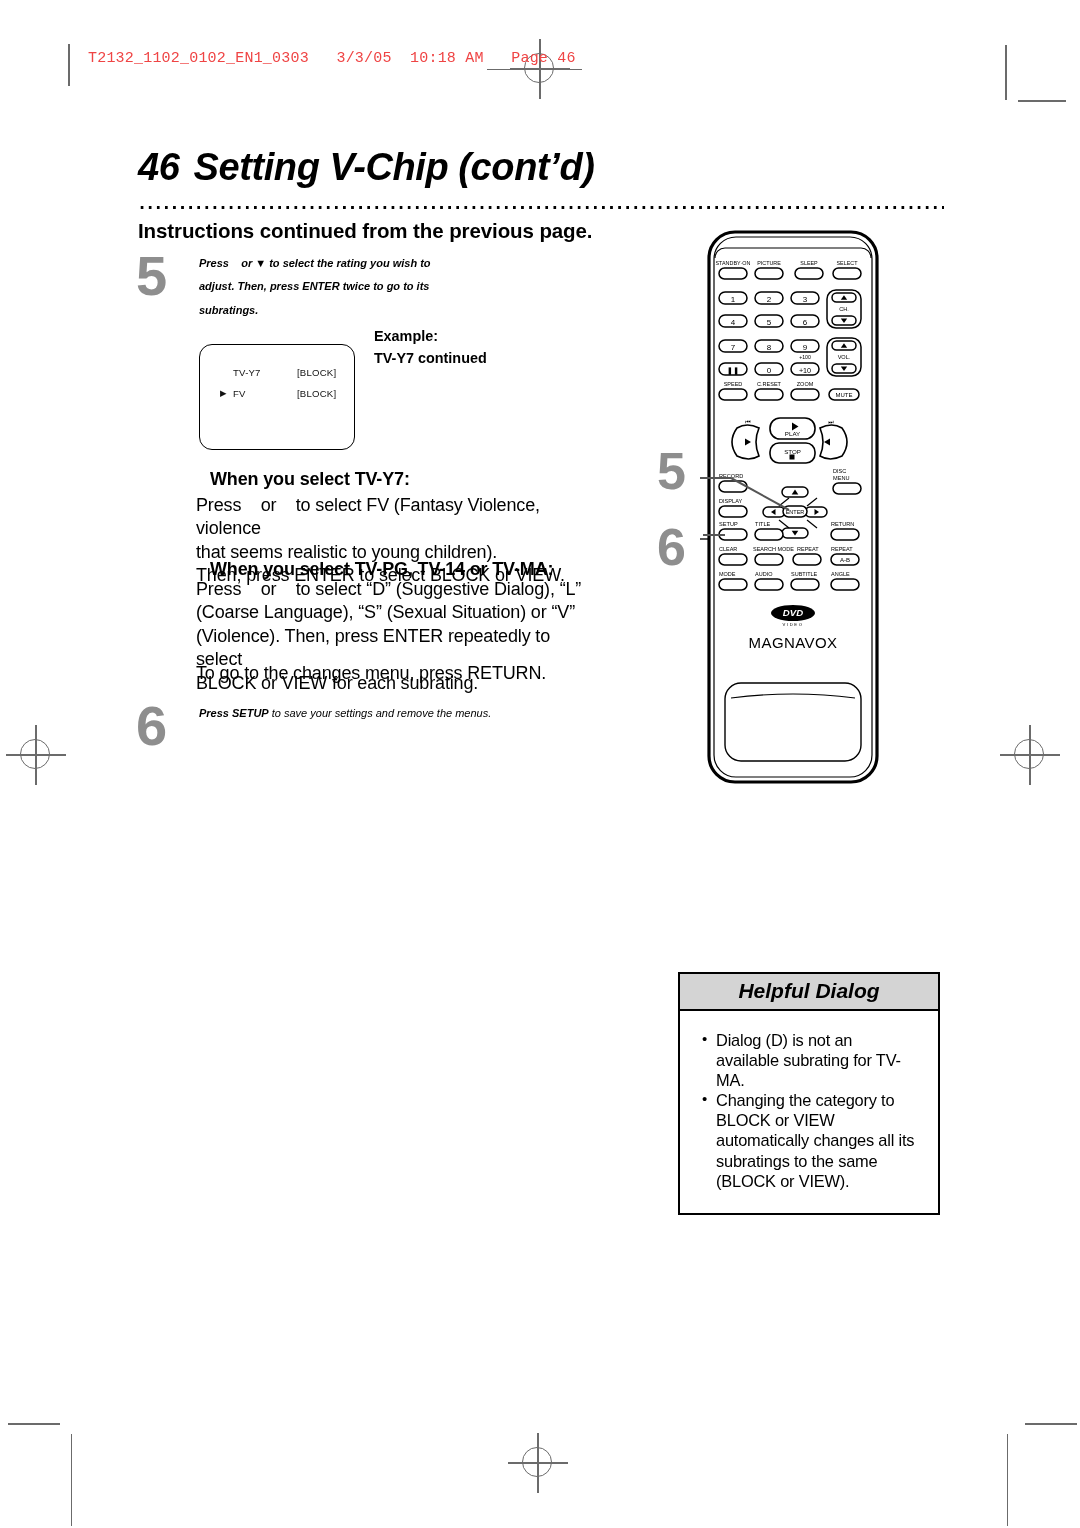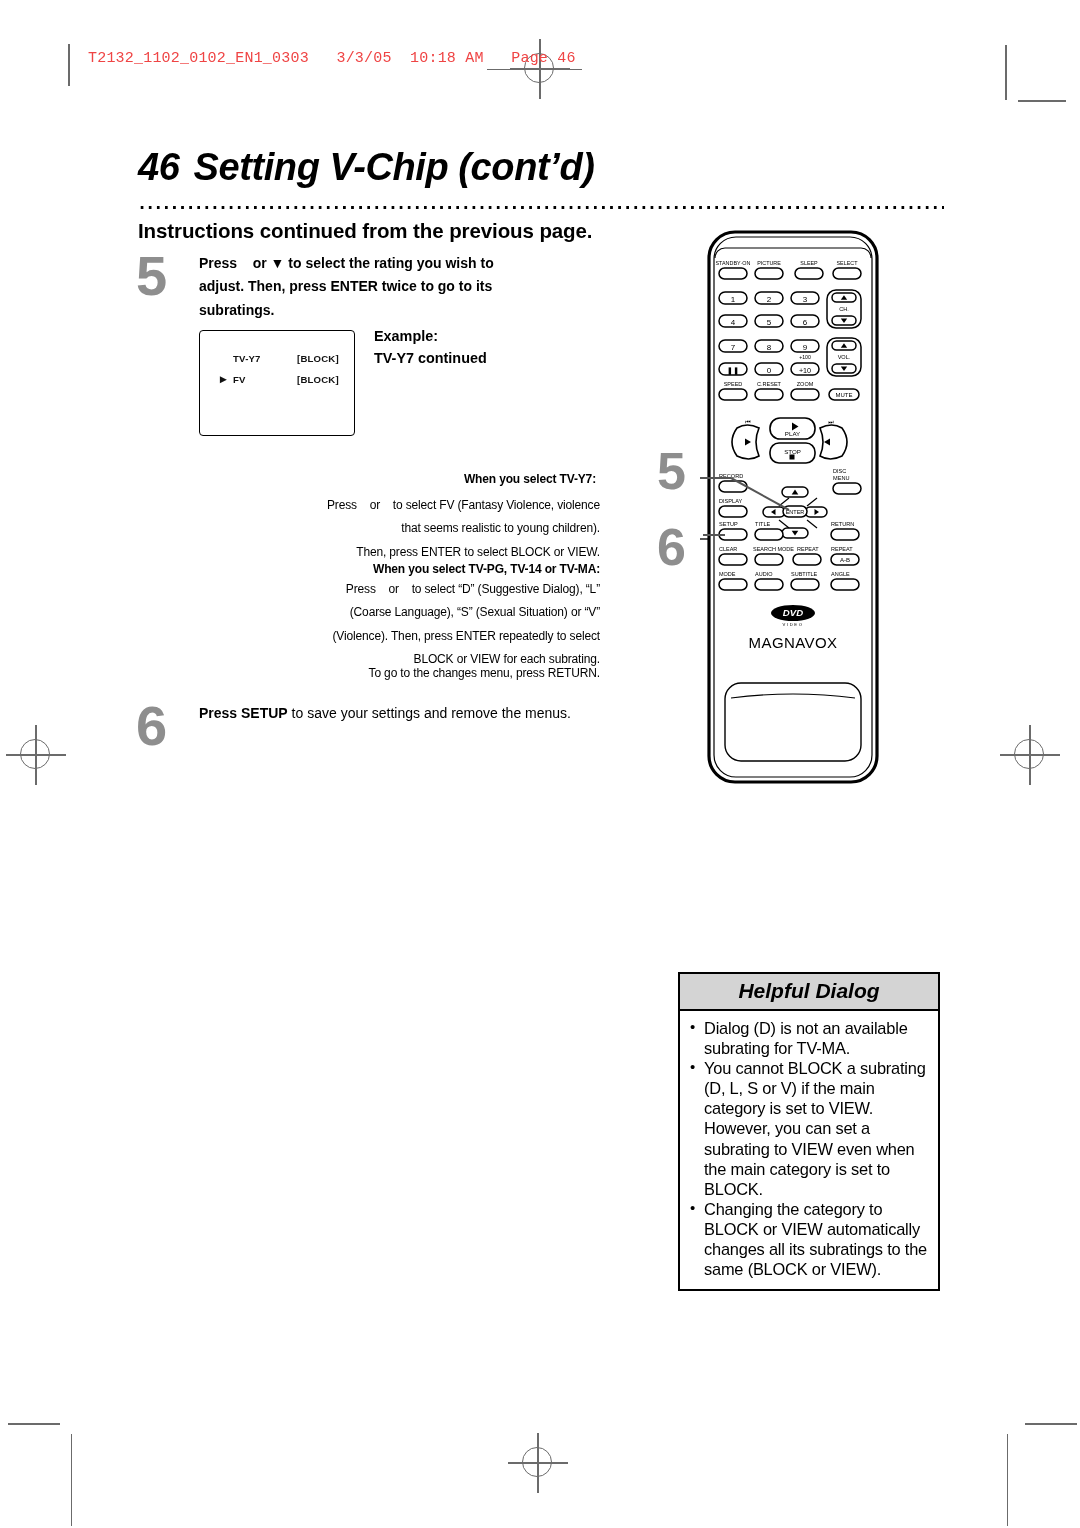--- a/index.html
+++ b/index.html
@@ -27,41 +27,41 @@
   .dots{position:absolute;left:138px;top:205px;width:806px;height:5px;
         background-image:radial-gradient(circle,#000 1.6px, transparent 1.8px);
         background-size:8.1px 5px;background-repeat:repeat-x;}
 
   .subhead{position:absolute;left:138px;top:219px;font-size:20.5px;font-weight:bold;
            letter-spacing:-.1px;}
 
   
   .stepnum{position:absolute;color:#8e8e8e;font-weight:bold;font-size:56px;
            line-height:56px;font-family:"Liberation Sans",sans-serif;}
-  .steptxt{position:absolute;font-size:14px;line-height:23.3px;}
+  .steptxt{position:absolute;font-size:11px;line-height:23.3px;font-style:italic;}
   .steptxt b{font-weight:bold;}
 
   
-  .tvbox{position:absolute;left:199px;top:330px;width:156px;height:106px;
-         border:1.6px solid #000;border-radius:4px;box-sizing:border-box;font-weight:bold;}
+  .tvbox{position:absolute;left:199px;top:344px;width:156px;height:106px;
+         border:1.6px solid #000;border-radius:13px;box-sizing:border-box;}
   .tvrow{position:absolute;font-size:9.6px;letter-spacing:.2px;color:#111;}
   .example{position:absolute;left:374px;top:325px;font-size:14.4px;font-weight:bold;
            line-height:22px;}
 
   
-  .para{position:absolute;font-size:12px;line-height:23.4px;letter-spacing:-.15px;text-align:right;}
+  .para{position:absolute;font-size:18px;line-height:23.4px;letter-spacing:-.15px;}
   .para .hd{font-weight:bold;display:block;text-indent:14px;}
 
   
   .hints{position:absolute;left:678px;top:972px;width:262px;
          border:2.2px solid #000;box-sizing:border-box;background:#fff;}
   .hints .hhead{background:#d4d4d4;border-bottom:2.2px solid #000;
                 text-align:center;font-size:21px;font-weight:bold;font-style:italic;
                 padding:5px 0 6px;}
-  .hints ul{margin:0;padding:7px 9px 10px 9px;list-style:none;}
+  .hints ul{margin:12px;padding:7px 9px 10px 9px;list-style:none;}
   .hints li{position:relative;padding-left:15px;font-size:16.4px;line-height:20.1px;
             margin-bottom:0;letter-spacing:-.2px;}
   .hints li:before{content:"\2022";position:absolute;left:1px;top:-1px;font-size:15px;}
 
   
   #remote{position:absolute;left:703px;top:228px;width:180px;height:558px;}
   #remote svg{display:block;}
   .calloutnum{position:absolute;color:#8e8e8e;font-weight:bold;font-size:52px;
               line-height:52px;}
   .calloutline{position:absolute;background:#555;height:2px;}
@@ -337,16 +337,15 @@
     <line x1="28" y1="250" x2="86" y2="282"></line>
     <line x1="0" y1="307" x2="22" y2="307"></line>
   </g>
 </svg>
 </div>
 
 <div class="hints">
   <div class="hhead">Helpful Dialog</div>
   <ul>
     <li>Dialog (D) is not an available subrating for TV-MA.</li>
-    <li>You cannot BLOCK a subrating (D, L, S or V) if the main category is set to VIEW. However, you can set a subrating to VIEW even when the main category is set to BLOCK.</li>
     <li>Changing the category to BLOCK or VIEW automatically changes all its subratings to the same (BLOCK or VIEW).</li>
   </ul>
 </div>
 
 </body></html>

